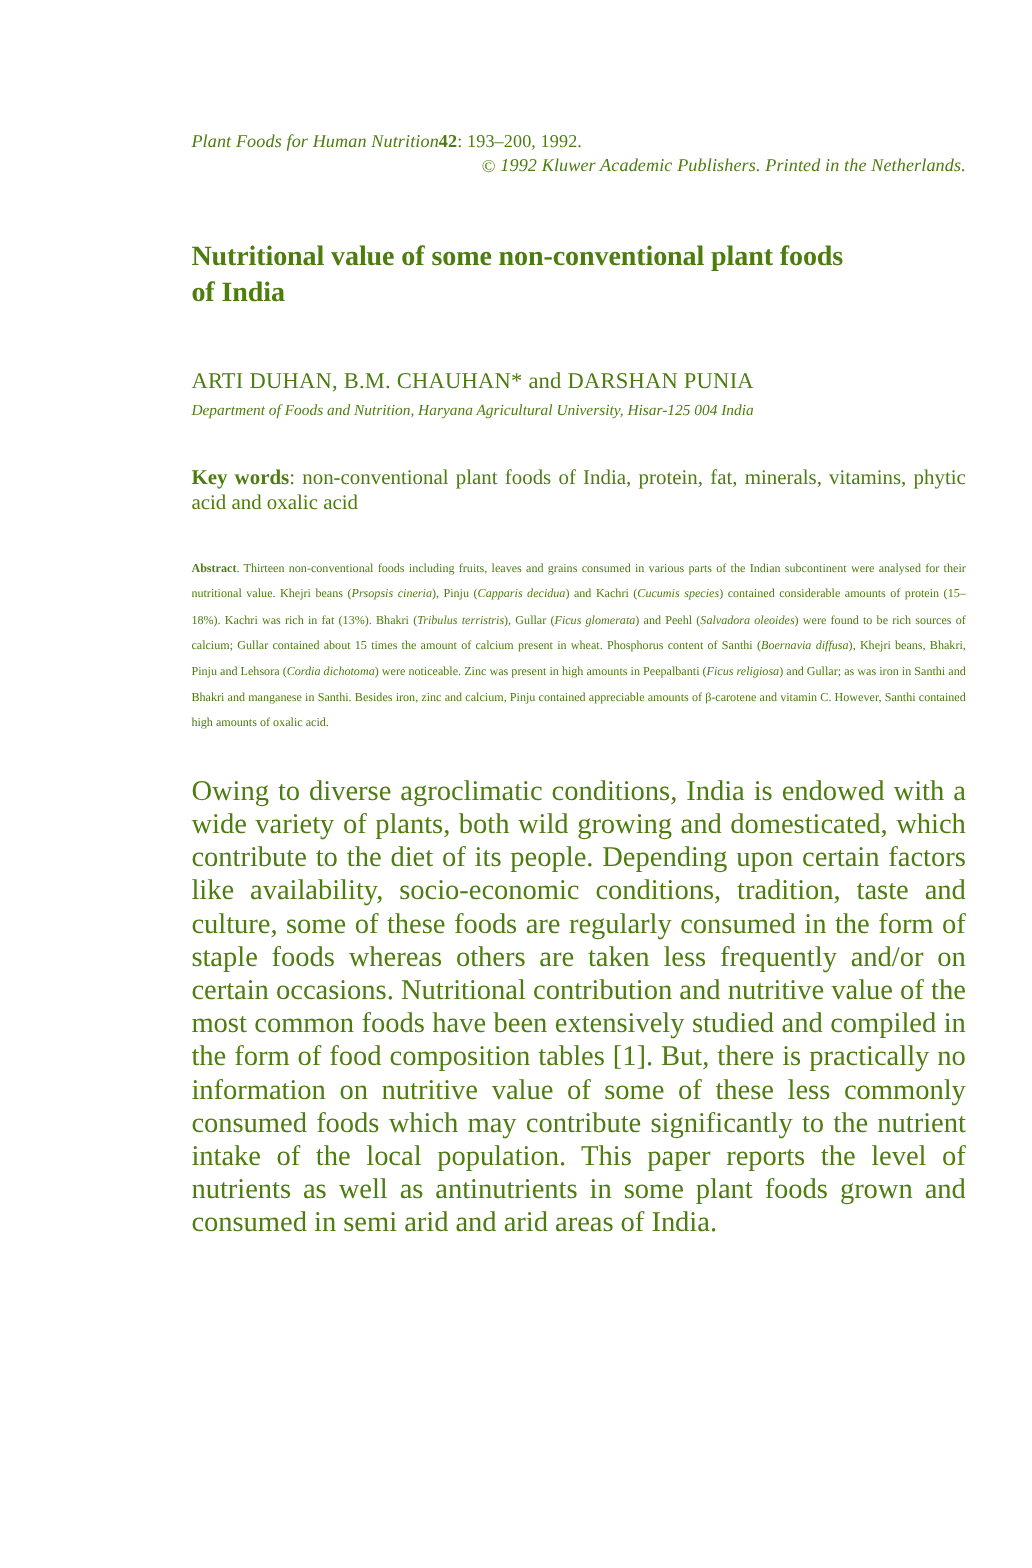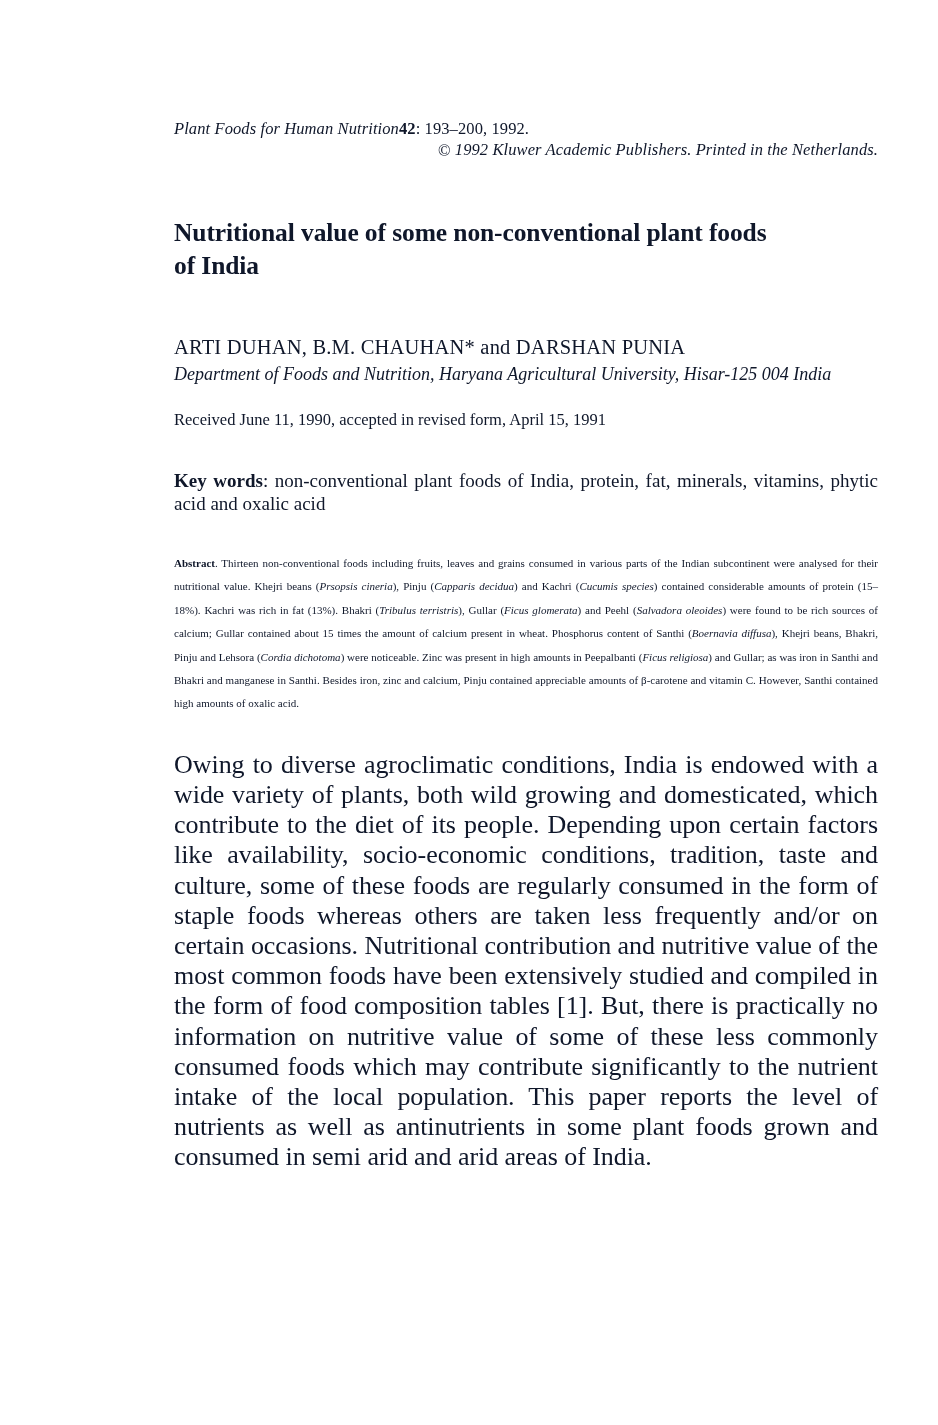--- a/index.html
+++ b/index.html
@@ -9,21 +9,21 @@
     background: #ffffff;
   }
   .page {
     position: relative;
     width: 826px;
     height: 1425px;
     background: #ffffff;
     margin: 0 auto;
     overflow: hidden;
     font-family: "Liberation Serif", "DejaVu Serif", serif;
-    color: #0f172a;
+    color: #4d7c0f;
     -webkit-font-smoothing: antialiased;
   }
   .content {
     position: absolute;
     left: 118px;
     top: 0;
     width: 704px;
   }
 
   
@@ -64,21 +64,21 @@
   
   .authors {
     margin-top: 52px;
     font-size: 20.5px;
     line-height: 26px;
     letter-spacing: 0.2px;
   }
   .affiliation {
     margin-top: 3px;
     font-style: italic;
-    font-size: 18px;
+    font-size: 14px;
     line-height: 22px;
   }
   .affiliation .ln { display: block; }
 
   .received {
     margin-top: 24px;
     font-size: 16.5px;
     line-height: 22px;
   }
 
@@ -134,21 +134,20 @@
       <span class="l1">Nutritional value of some non-conventional plant foods</span>
       <span class="l2">of India</span>
     </h1>
 
     <div class="authors">ARTI DUHAN, B.M. CHAUHAN* and DARSHAN PUNIA</div>
 
     <div class="affiliation">
       <span class="ln">Department of Foods and Nutrition, Haryana Agricultural University, Hisar-125 004 India</span>
     </div>
 
-    <div class="received">Received June 11, 1990, accepted in revised form, April 15, 1991</div>
 
     <div class="keywords"><b>Key words</b><span>: non-conventional plant foods of India, protein, fat, minerals, vitamins, phytic acid and oxalic acid</span></div>
 
     <div class="abstract"><b>Abstract</b><span>. Thirteen non-conventional foods including fruits, leaves and grains consumed in various parts of the Indian subcontinent were analysed for their nutritional value. Khejri beans (</span><i>Prsopsis cineria</i><span>), Pinju (</span><i>Capparis decidua</i><span>) and Kachri (</span><i>Cucumis species</i><span>) contained considerable amounts of protein (15–18%). Kachri was rich in fat (13%). Bhakri (</span><i>Tribulus terristris</i><span>), Gullar (</span><i>Ficus glomerata</i><span>) and Peehl (</span><i>Salvadora oleoides</i><span>) were found to be rich sources of calcium; Gullar contained about 15 times the amount of calcium present in wheat. Phosphorus content of Santhi (</span><i>Boernavia diffusa</i><span>), Khejri beans, Bhakri, Pinju and Lehsora (</span><i>Cordia dichotoma</i><span>) were noticeable. Zinc was present in high amounts in Peepalbanti (</span><i>Ficus religiosa</i><span>) and Gullar; as was iron in Santhi and Bhakri and manganese in Santhi. Besides iron, zinc and calcium, Pinju contained appreciable amounts of β-carotene and vitamin C. However, Santhi contained high amounts of oxalic acid.</span></div>
 
 
     <p class="body-para">Owing to diverse agroclimatic conditions, India is endowed with a wide variety of plants, both wild growing and domesticated, which contribute to the diet of its people. Depending upon certain factors like availability, socio-economic conditions, tradition, taste and culture, some of these foods are regularly consumed in the form of staple foods whereas others are taken less frequently and/or on certain occasions. Nutritional contribution and nutritive value of the most common foods have been extensively studied and compiled in the form of food composition tables [1]. But, there is practically no information on nutritive value of some of these less commonly consumed foods which may contribute significantly to the nutrient intake of the local population. This paper reports the level of nutrients as well as antinutrients in some plant foods grown and consumed in semi arid and arid areas of India.</p>
 
   </div>
 </div>

